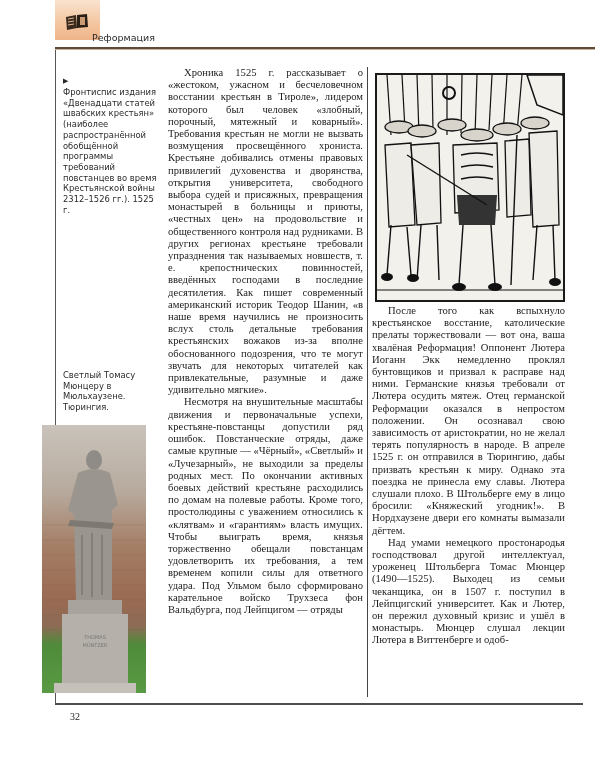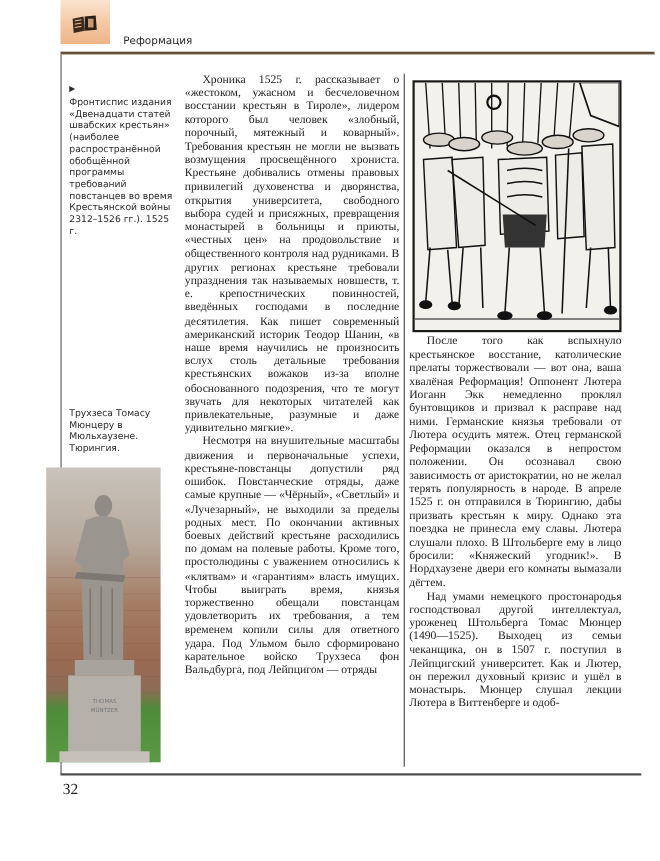--- a/index.html
+++ b/index.html
@@ -1,21 +1,21 @@
 <!DOCTYPE html>
 <html><head>
   <meta charset="utf-8">
   <style>
     html, body { margin: 0; padding: 0; background: #ffffff; }
     body { width: 600px; height: 783px; position: relative; overflow: hidden; font-family: "Liberation Serif", serif; color: #1c1c1c; }
 
     .header-icon-box { position: absolute; left: 55px; top: 0; width: 45px; height: 40px;
       background: linear-gradient(180deg, #f9e3cf 0%, #f4c7a2 55%, #efb489 100%); }
     .header-icon-box svg { position: absolute; left: 9px; top: 13px; }
-    .section-title { position: absolute; left: 112px; top: 32px; font-family: "DejaVu Sans", sans-serif; font-size: 9.5px; color: #2a2a2a; }
+    .section-title { position: absolute; left: 92px; top: 32px; font-family: "DejaVu Sans", sans-serif; font-size: 9.5px; color: #2a2a2a; }
     .top-rule { position: absolute; left: 55px; top: 47px; width: 540px; height: 2px; background: #5d4a38; border-bottom: 1px solid #c7b39a; }
 
     .left-frame { position: absolute; left: 55px; top: 50px; width: 1px; height: 403px; background: #555; }
     .left-frame-bottom { position: absolute; left: 55px; top: 692px; width: 1px; height: 12px; background: #555; }
     .bottom-rule { position: absolute; left: 55px; top: 703px; width: 528px; height: 2px; background: #4c4c4c; }
 
     .sidebar-caption { position: absolute; left: 63px; width: 98px; font-family: "DejaVu Sans", sans-serif; font-size: 8.4px; line-height: 10.7px; color: #2a2a2a; }
     .caption-1 { top: 77px; }
     .caption-2 { top: 370px; }
     .arrow-mark { display: block; font-size: 7px; line-height: 9px; margin-bottom: 1px; }
@@ -25,21 +25,21 @@
 
     .column { position: absolute; font-size: 10.6px; line-height: 12.2px; text-align: justify; }
     .col-mid { left: 168px; top: 67px; width: 195px; }
     .col-right { left: 372px; top: 305px; width: 193px; }
     .column p { margin: 0; text-indent: 0; }
     .column p.indent { text-indent: 16px; }
     .column-divider { position: absolute; left: 367px; top: 67px; width: 1px; height: 630px; background: #444; }
 
     .woodcut { position: absolute; left: 375px; top: 73px; width: 186px; height: 225px; border: 2px solid #1a1a1a; background: #f3f1ec; overflow: hidden; }
 
-    .page-number { position: absolute; left: 57px; top: 711px; font-size: 14px; color: #222; text-align: right; }
+    .page-number { position: absolute; left: 70px; top: 711px; font-size: 10px; color: #222; text-align: right; }
   </style>
 </head>
 <body>
 
 <div class="header-icon-box">
   <svg width="26" height="18" viewBox="0 0 26 18">
     <path d="M2 4 L12 2 L13 15 L3 17 Z" fill="#3a2a1e"></path>
     <path d="M13 2 L23 1 L24 14 L13 15 Z" fill="#2b1e15"></path>
     <path d="M4 6 L10 5 M4 9 L10 8 M4 12 L10 11" stroke="#f4c7a2" stroke-width="0.9"></path>
     <rect x="16" y="4" width="5" height="8" fill="#c99a74"></rect>
@@ -50,21 +50,21 @@
 
 <div class="left-frame"></div>
 <div class="left-frame-bottom"></div>
 <div class="bottom-rule"></div>
 
 <div class="sidebar-caption caption-1">
   <span class="arrow-mark">▶</span>
   <span>Фронтиспис издания «Двенадцати статей швабских крестьян» (наиболее распространённой обобщённой программы требований повстанцев во время Крестьянской войны 2312–1526 гг.). 1525 г.</span>
 </div>
 <div class="sidebar-caption caption-2">
-  <span>Трухзеса Томасу Мюнцеру в Мюльхаузене. Тюрингия.</span>
+  <span>Светлый Томасу Мюнцеру в Мюльхаузене. Тюрингия.</span>
 </div>
 
 <div class="statue-photo">
   <svg width="104" height="268" viewBox="0 0 104 268">
     <g opacity="0.35" stroke="#7a5a46" stroke-width="0.6">
       <line x1="0" y1="100" x2="104" y2="100"></line>
         <line x1="0" y1="115" x2="104" y2="115"></line>
       <line x1="0" y1="130" x2="104" y2="130"></line>
         <line x1="0" y1="145" x2="104" y2="145"></line>
       <line x1="0" y1="160" x2="104" y2="160"></line>

